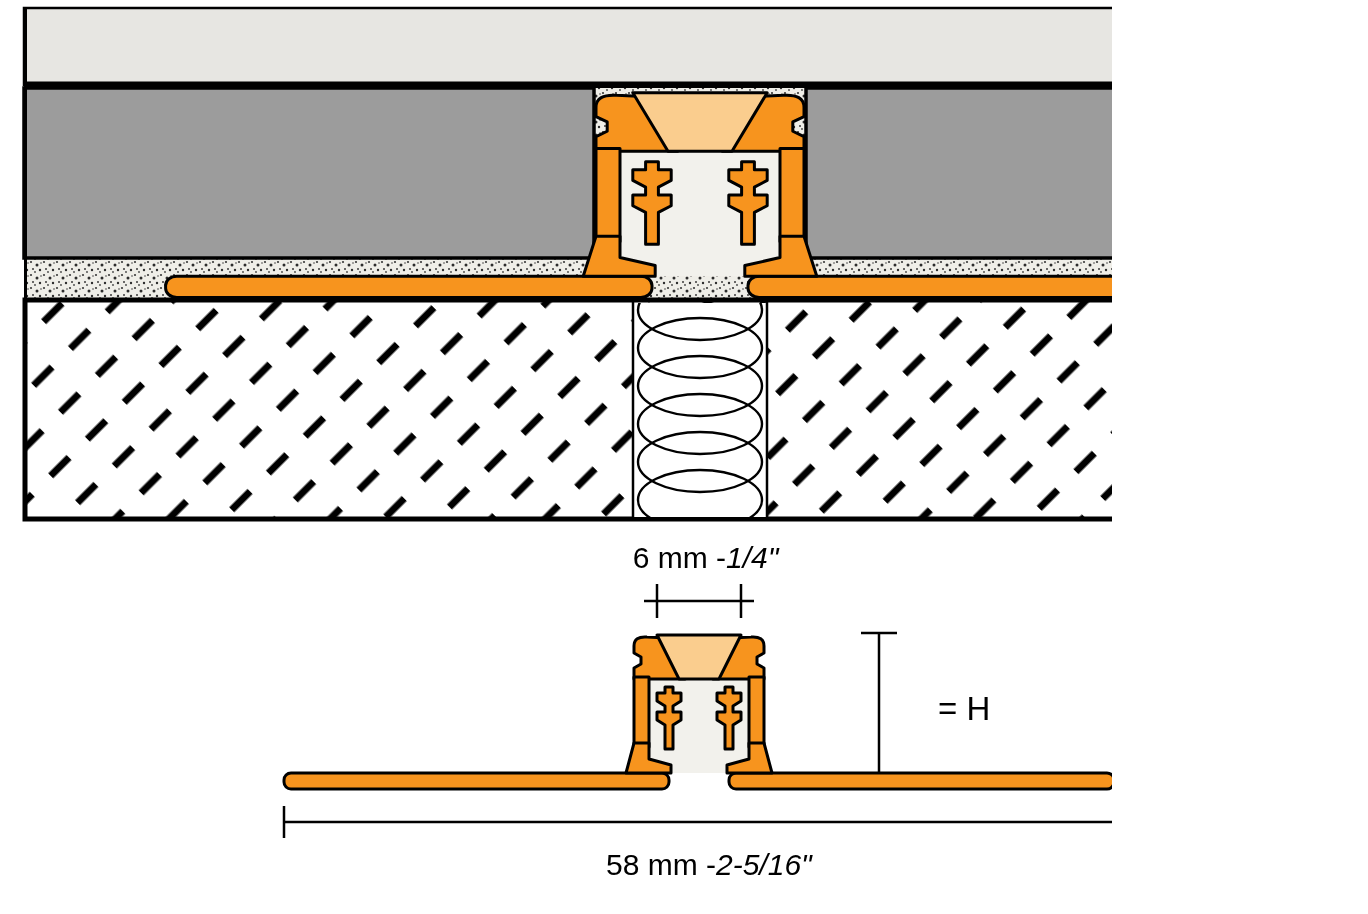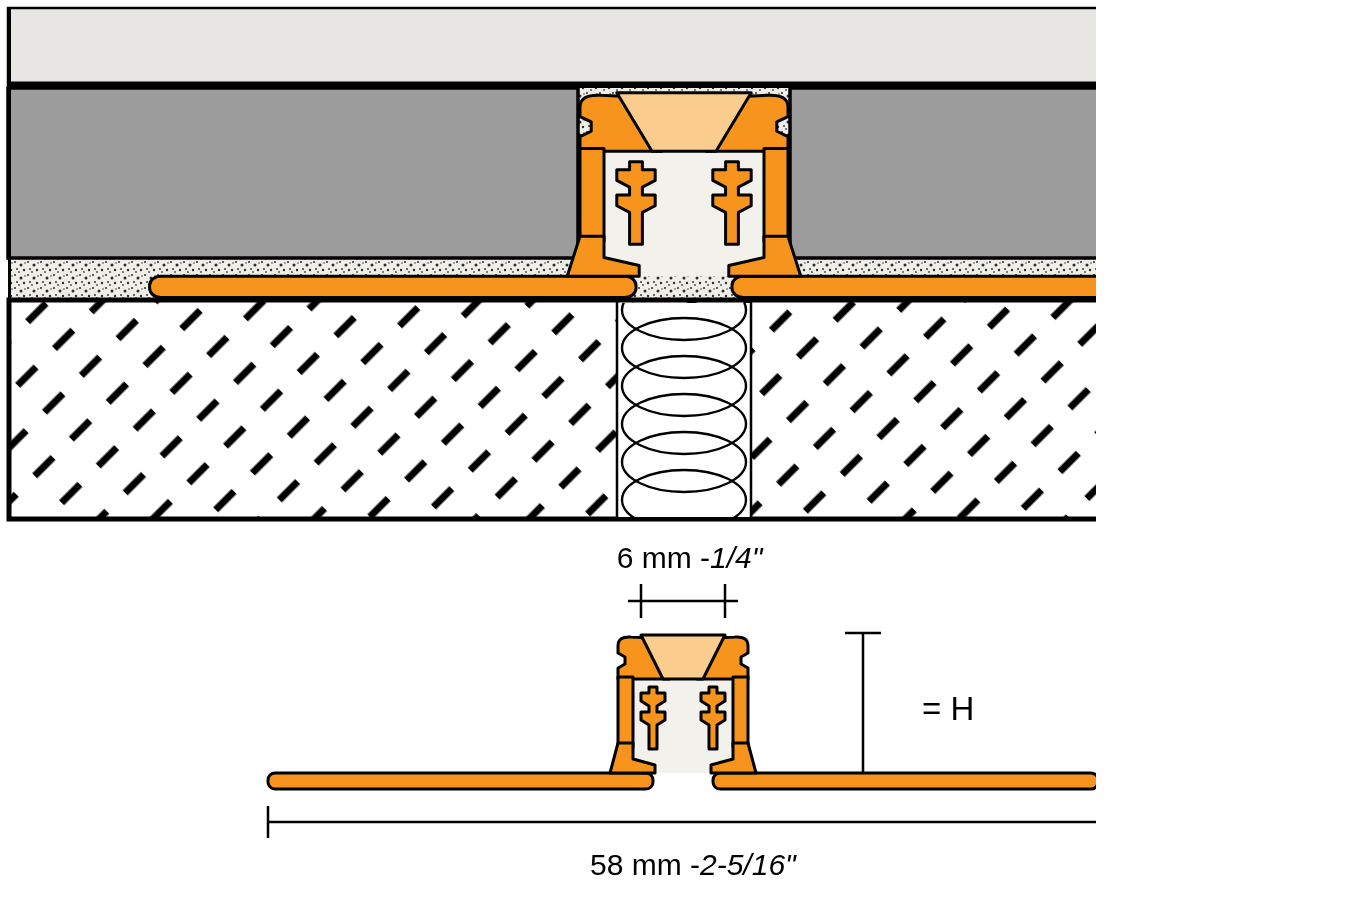--- a/index.html
+++ b/index.html
@@ -1,17 +1,17 @@
 <!DOCTYPE html>
 <html style="--c-profile-orange: #F7941E; --c-insert-cream: #FACD8E; --c-tile-gray: #9C9C9C; --c-band-gray: #E7E6E2; --c-interior-bg: #F2F1EC; --c-stipple-bg: #EFEEE8; --c-line-black: #000000;"><head>
 <meta charset="utf-8">
 <style>
   html,body{margin:0;padding:0;background:#ffffff;}
   #stage{position:relative;width:1096px;height:914px;background:#fff;overflow:hidden;
-         font-family:"Liberation Sans",sans-serif;}
+         font-family:"Liberation Sans",sans-serif;margin-left:16px;}
   svg{position:absolute;left:0;top:0;}
   .orange{fill:var(--c-profile-orange);stroke:var(--c-line-black);stroke-width:3;
           stroke-linejoin:round;vector-effect:non-scaling-stroke;}
   .cream{fill:var(--c-insert-cream);stroke:var(--c-line-black);stroke-width:3;
          stroke-linejoin:round;vector-effect:non-scaling-stroke;}
   .bg{fill:var(--c-interior-bg);stroke:none;}
   .band{fill:var(--c-band-gray);stroke:var(--c-line-black);stroke-width:2.5;}
   .tile{fill:var(--c-tile-gray);stroke:var(--c-line-black);stroke-width:3.5;}
   .kline{stroke:var(--c-line-black);fill:none;}
   .dim{stroke:var(--c-line-black);stroke-width:2.5;fill:none;}

